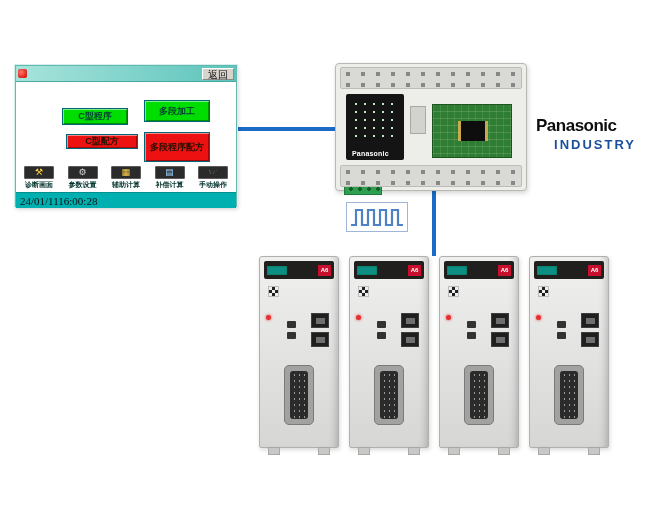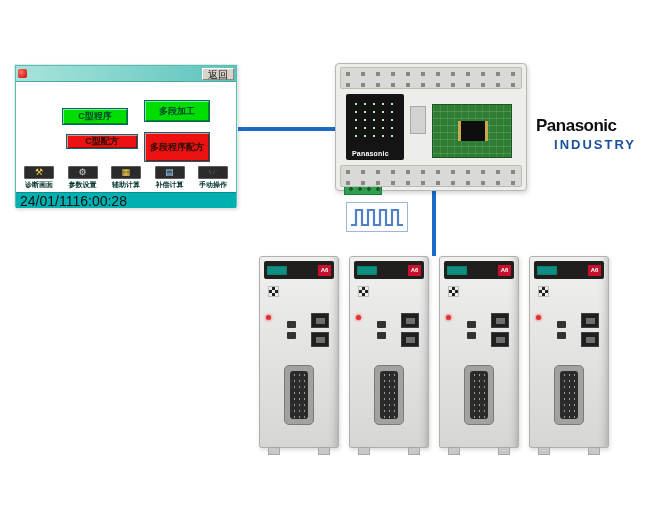--- a/index.html
+++ b/index.html
@@ -34,21 +34,21 @@
   .hmi-toolbar { position:absolute; left:2px; right:2px; bottom:2px; display:flex; justify-content:space-between; }
   .tb-btn { width:42px; display:flex; flex-direction:column; align-items:center; cursor:default; }
   .tb-icon { width:30px; height:13px; background:#2b2b2b; border:1px solid #5a5a5a; border-radius:1px;
              font-size:9px; line-height:11px; text-align:center; overflow:hidden; }
   .tb-icon.c1 { color:#ffd24a; } .tb-icon.c2 { color:#d8d8d8; } .tb-icon.c3 { color:#ffd24a; }
   .tb-icon.c4 { color:#9fd2ff; } .tb-icon.c5 { color:#f0f0f0; }
   .tb-label { margin-top:1px; font-size:7px; color:#00332e; font-weight:bold; white-space:nowrap; }
   .hmi-statusbar { height:16px; background:#00b0b0; border-top:1px solid #00908e;
                    display:flex; align-items:center; justify-content:space-between; padding:0 4px; }
   .hmi-company { font-size:9px; font-weight:bold; color:#ffe100; white-space:nowrap; }
-  .hmi-time { font-size:14px; color:#101010; white-space:nowrap; }
+  .hmi-time { font-size:11px; color:#101010; white-space:nowrap;font-family:Liberation Serif, serif; }
 
   
   .plc { position:absolute; left:335px; top:63px; width:192px; height:128px;
          background:#ededea; border:1px solid #b9b9b4; border-radius:4px;
          box-shadow:1px 2px 5px rgba(0,0,0,.18); }
   .plc-strip { position:absolute; left:4px; right:4px; height:22px; background:#d9d9d5;
                border:1px solid #bdbdb8; border-radius:2px;
                background-image:
                  radial-gradient(circle 3.2px at 7px 6px,  #87878a 70%, transparent 74%),
                  radial-gradient(circle 3.2px at 7px 17px, #87878a 70%, transparent 74%);

